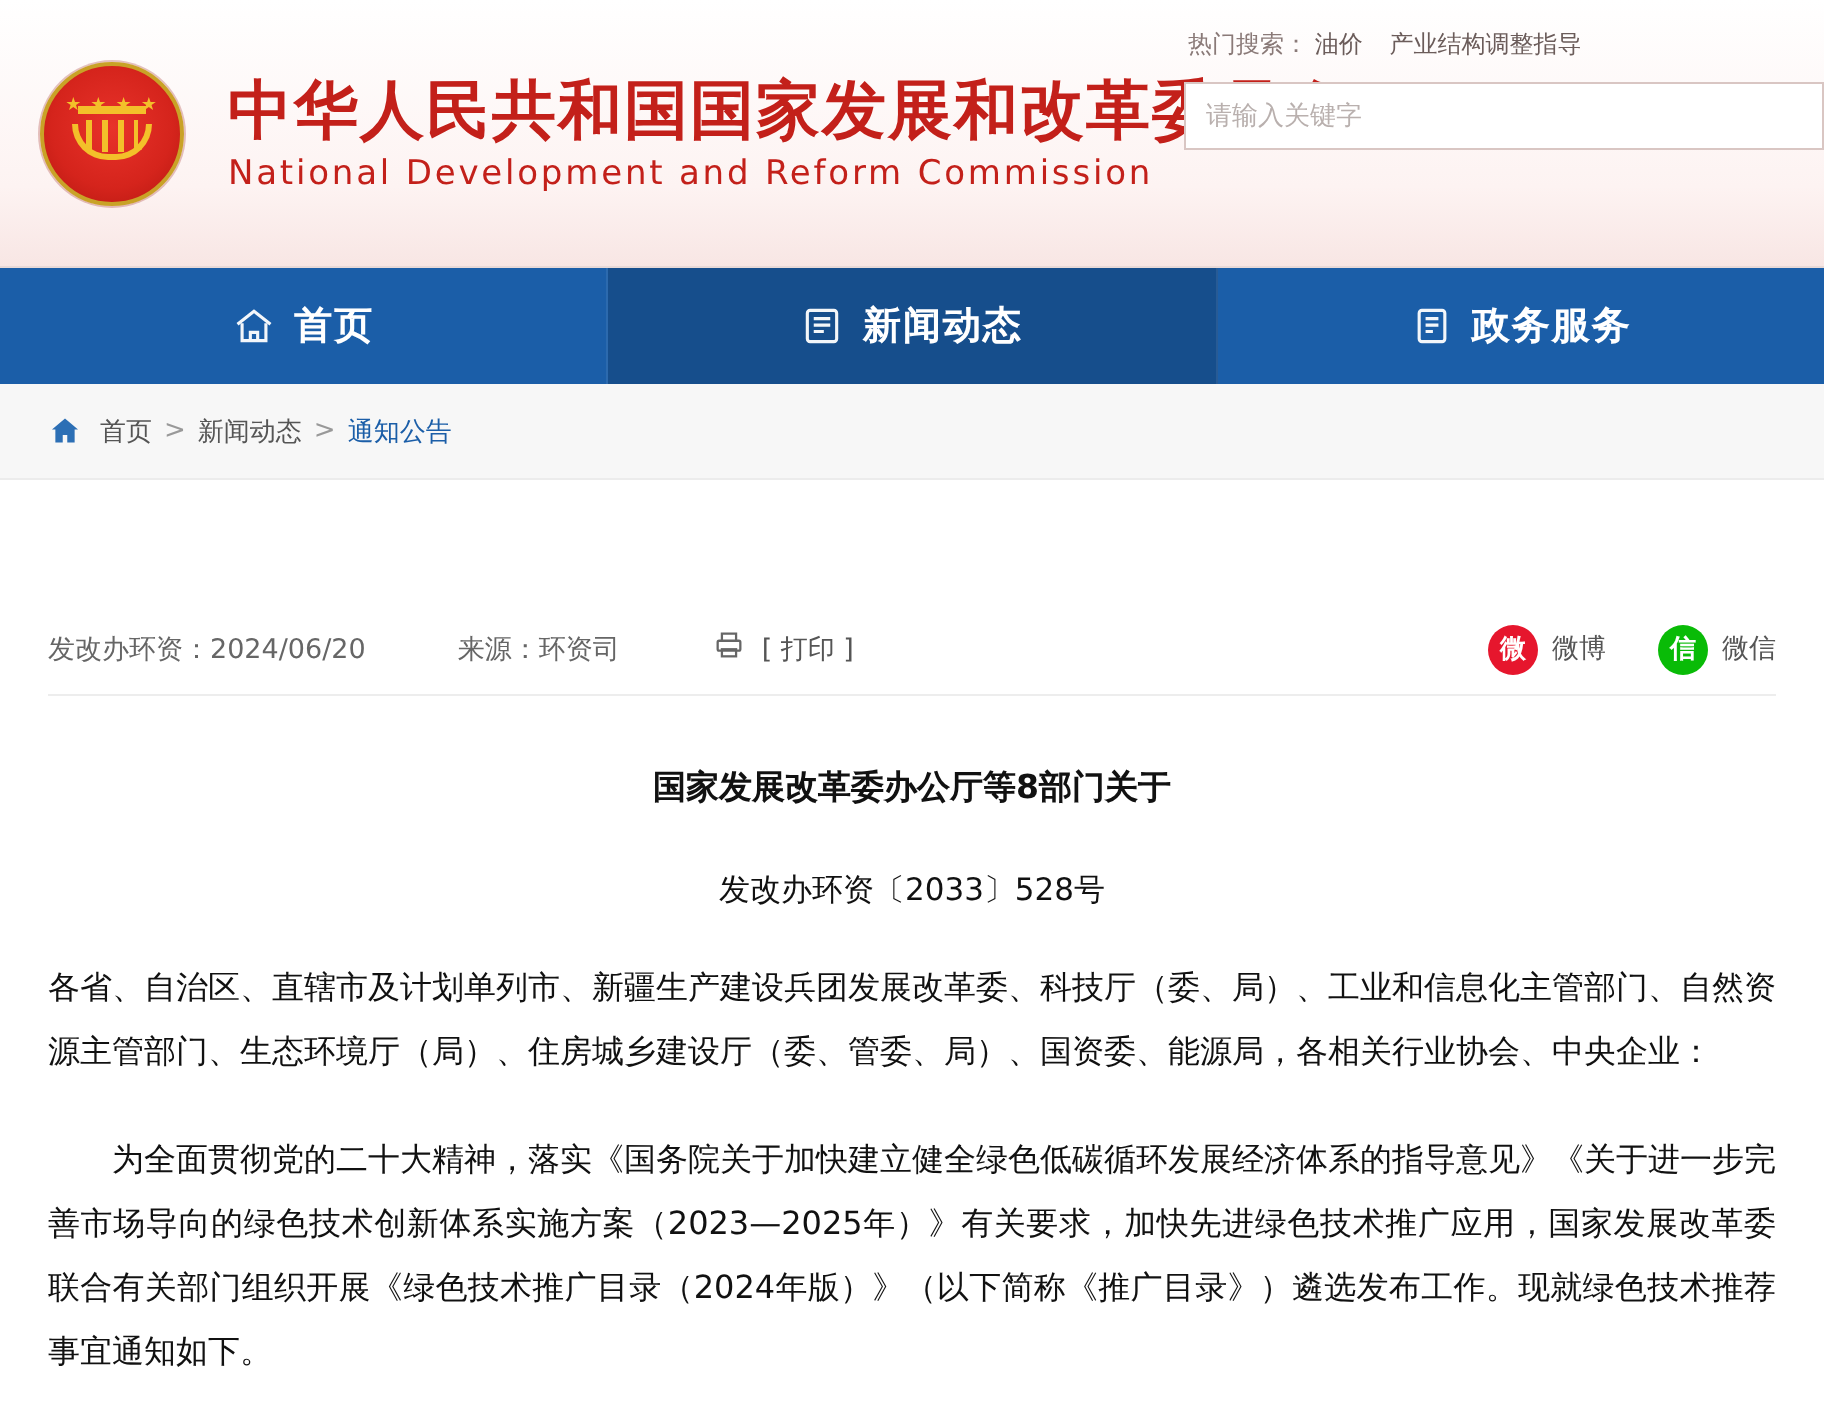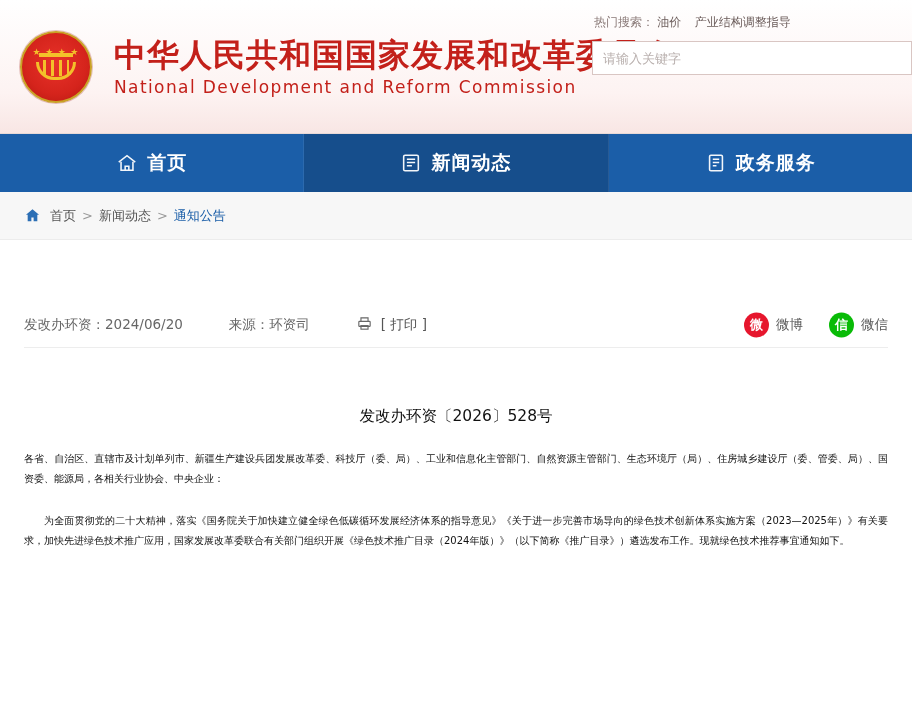--- a/index.html
+++ b/index.html
@@ -196,21 +196,21 @@
     font-family: "DejaVu Sans", "Liberation Sans", sans-serif;
   }
   .doc-number {
     text-align: center;
     font-size: 15.5px;
     color: #111;
     margin-top: 26px;
     font-family: "DejaVu Sans", "Liberation Sans", sans-serif;
   }
   .doc-para {
-    font-size: 10px;
+    font-size: 16px;
     color: #111;
     line-height: 2.0;
     margin-top: 22px;
     text-align: justify;
     font-family: "DejaVu Sans", "Liberation Sans", sans-serif;
   }
   .indent { text-indent: 2em; }
 </style>
 </head>
 <body>
@@ -318,18 +318,19 @@
       </span>
       <span class="share-item">
         <span class="share-dot wx">信</span>
         <span>微信</span>
       </span>
     </span>
   </div>
 
   <div class="body-wrap">
     <div class="doc-heading">
-    </div>
-    <div class="doc-number">发改办环资〔2026〕528号</div>
+      <div>国家发展改革委办公厅等8部门关于</div>
+    </div>
+    <div class="doc-number">发改办环资〔2033〕528号</div>
     <p class="doc-para">各省、自治区、直辖市及计划单列市、新疆生产建设兵团发展改革委、科技厅（委、局）、工业和信息化主管部门、自然资源主管部门、生态环境厅（局）、住房城乡建设厅（委、管委、局）、国资委、能源局，各相关行业协会、中央企业：</p>
     <p class="doc-para indent">为全面贯彻党的二十大精神，落实《国务院关于加快建立健全绿色低碳循环发展经济体系的指导意见》《关于进一步完善市场导向的绿色技术创新体系实施方案（2023—2025年）》有关要求，加快先进绿色技术推广应用，国家发展改革委联合有关部门组织开展《绿色技术推广目录（2024年版）》（以下简称《推广目录》）遴选发布工作。现就绿色技术推荐事宜通知如下。</p>
   </div>
 </div>
 
 </body></html>

